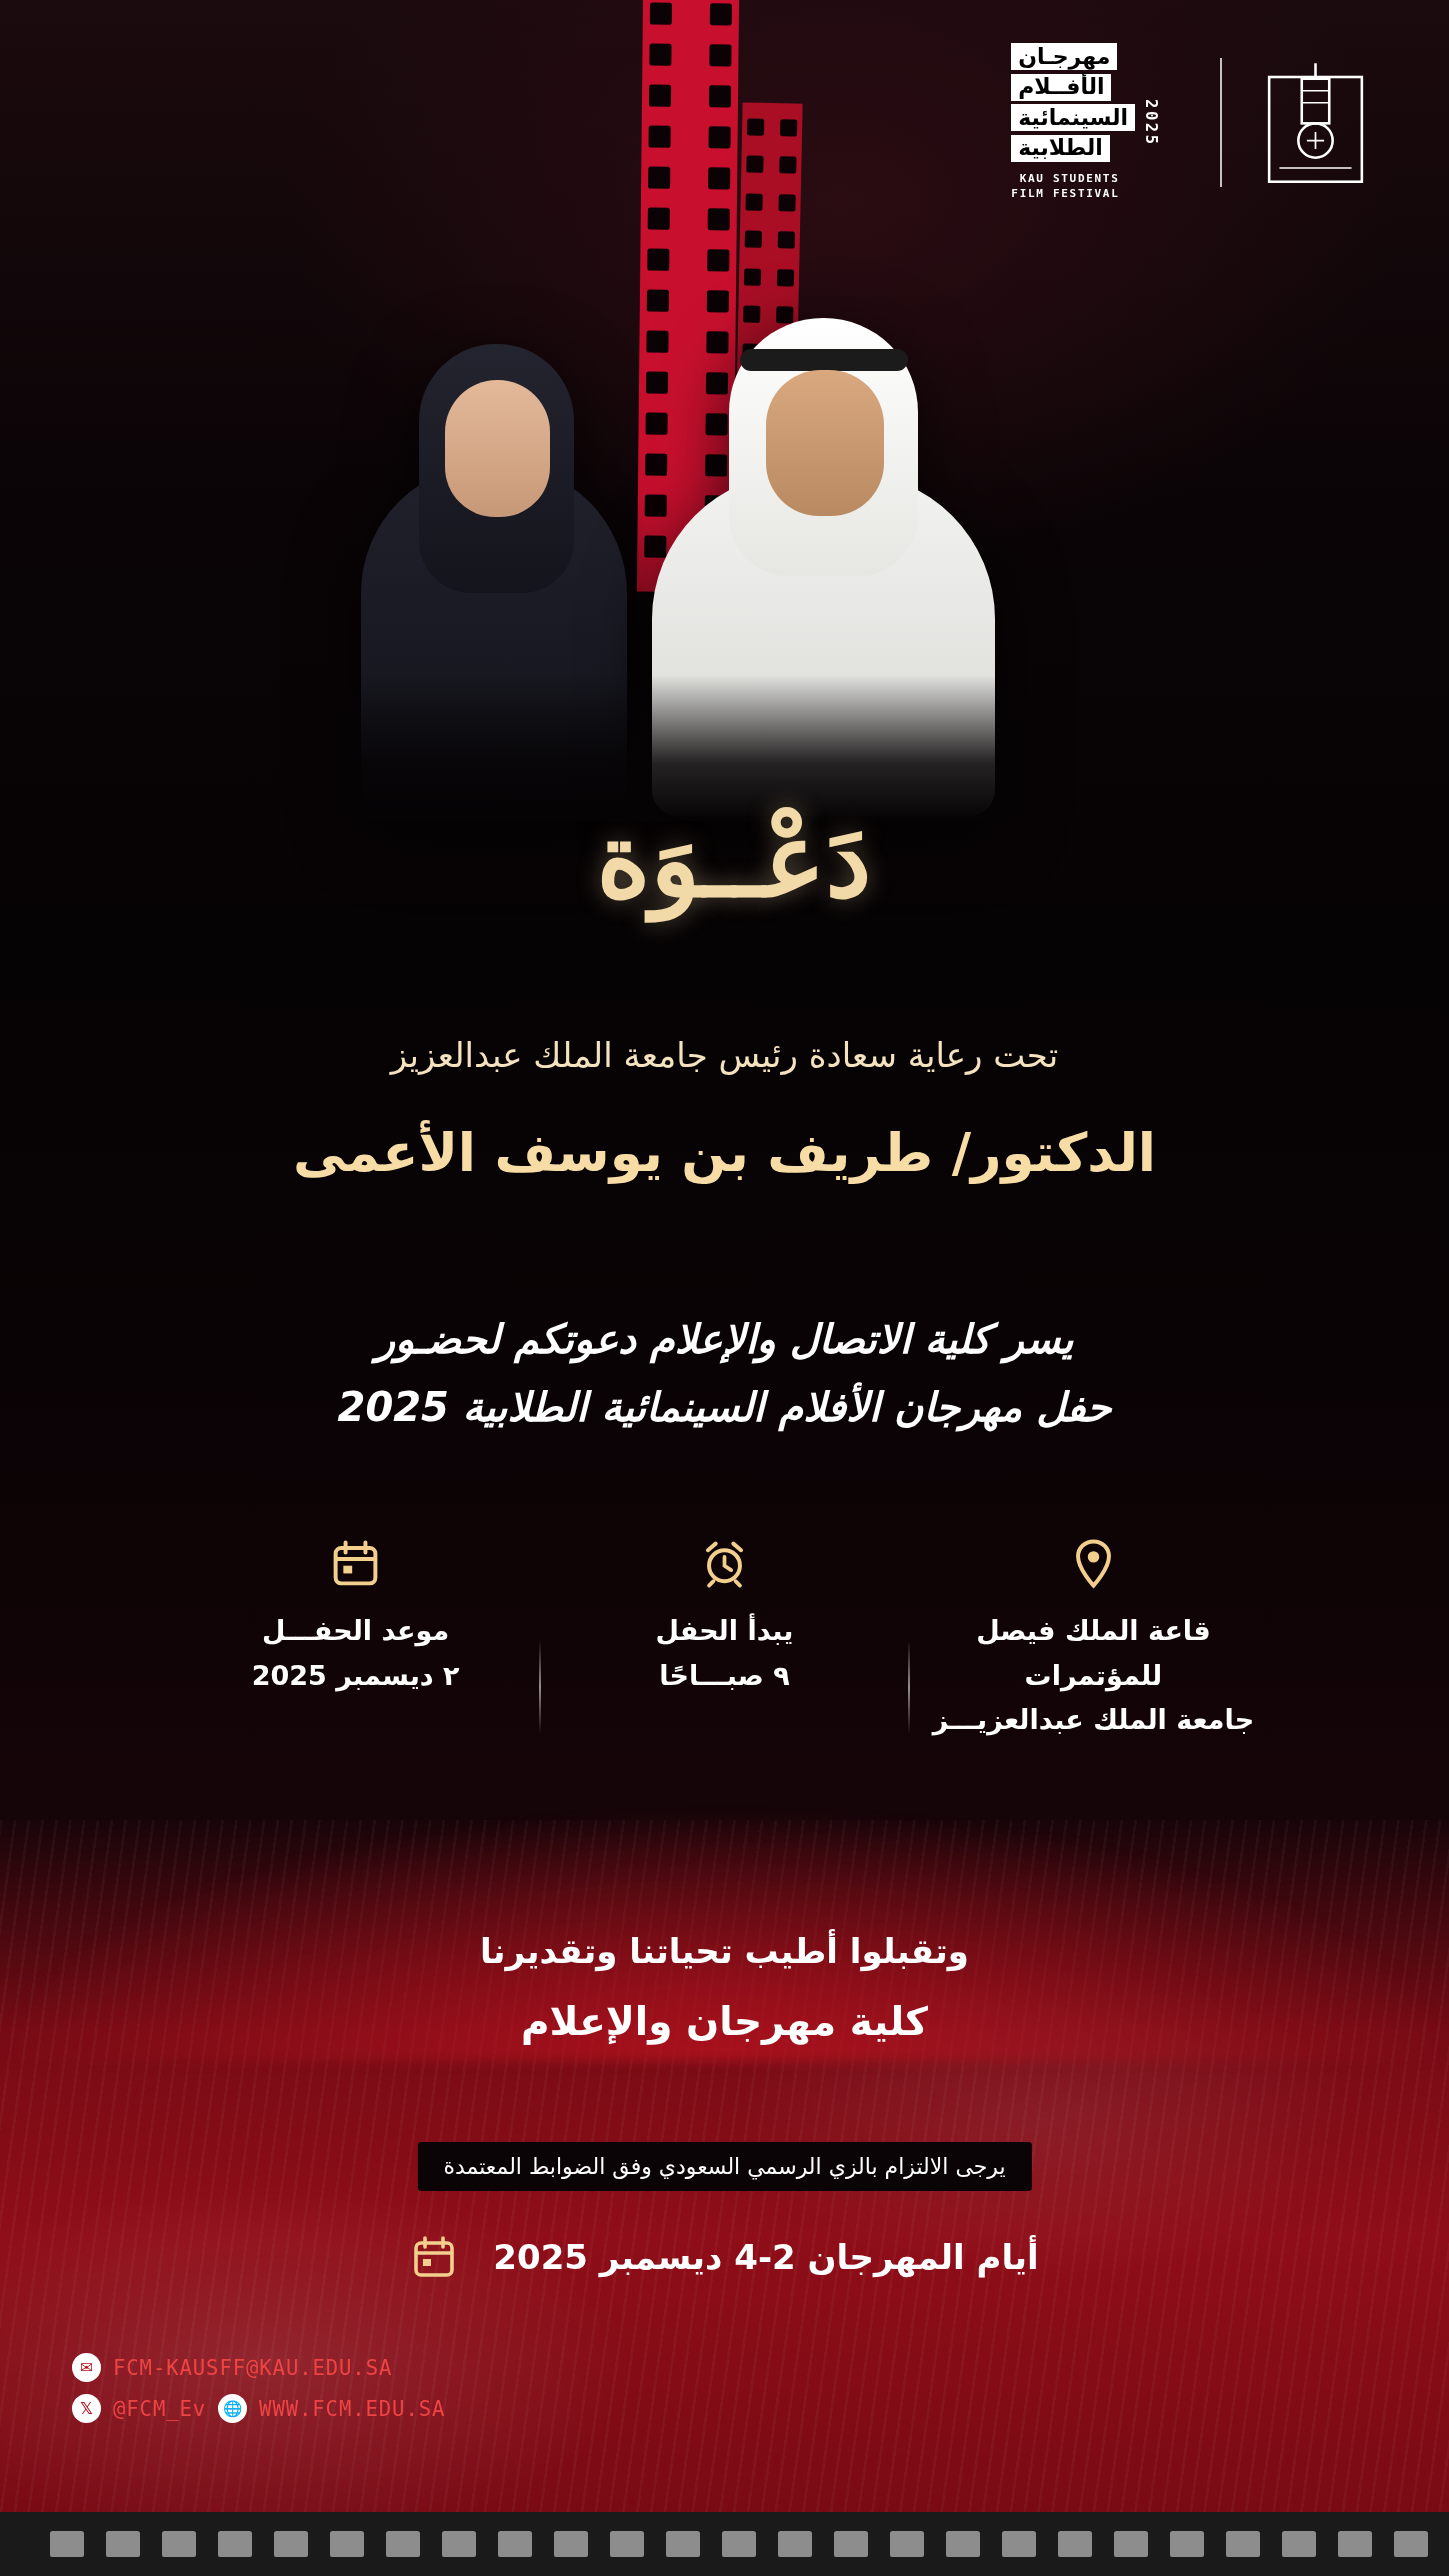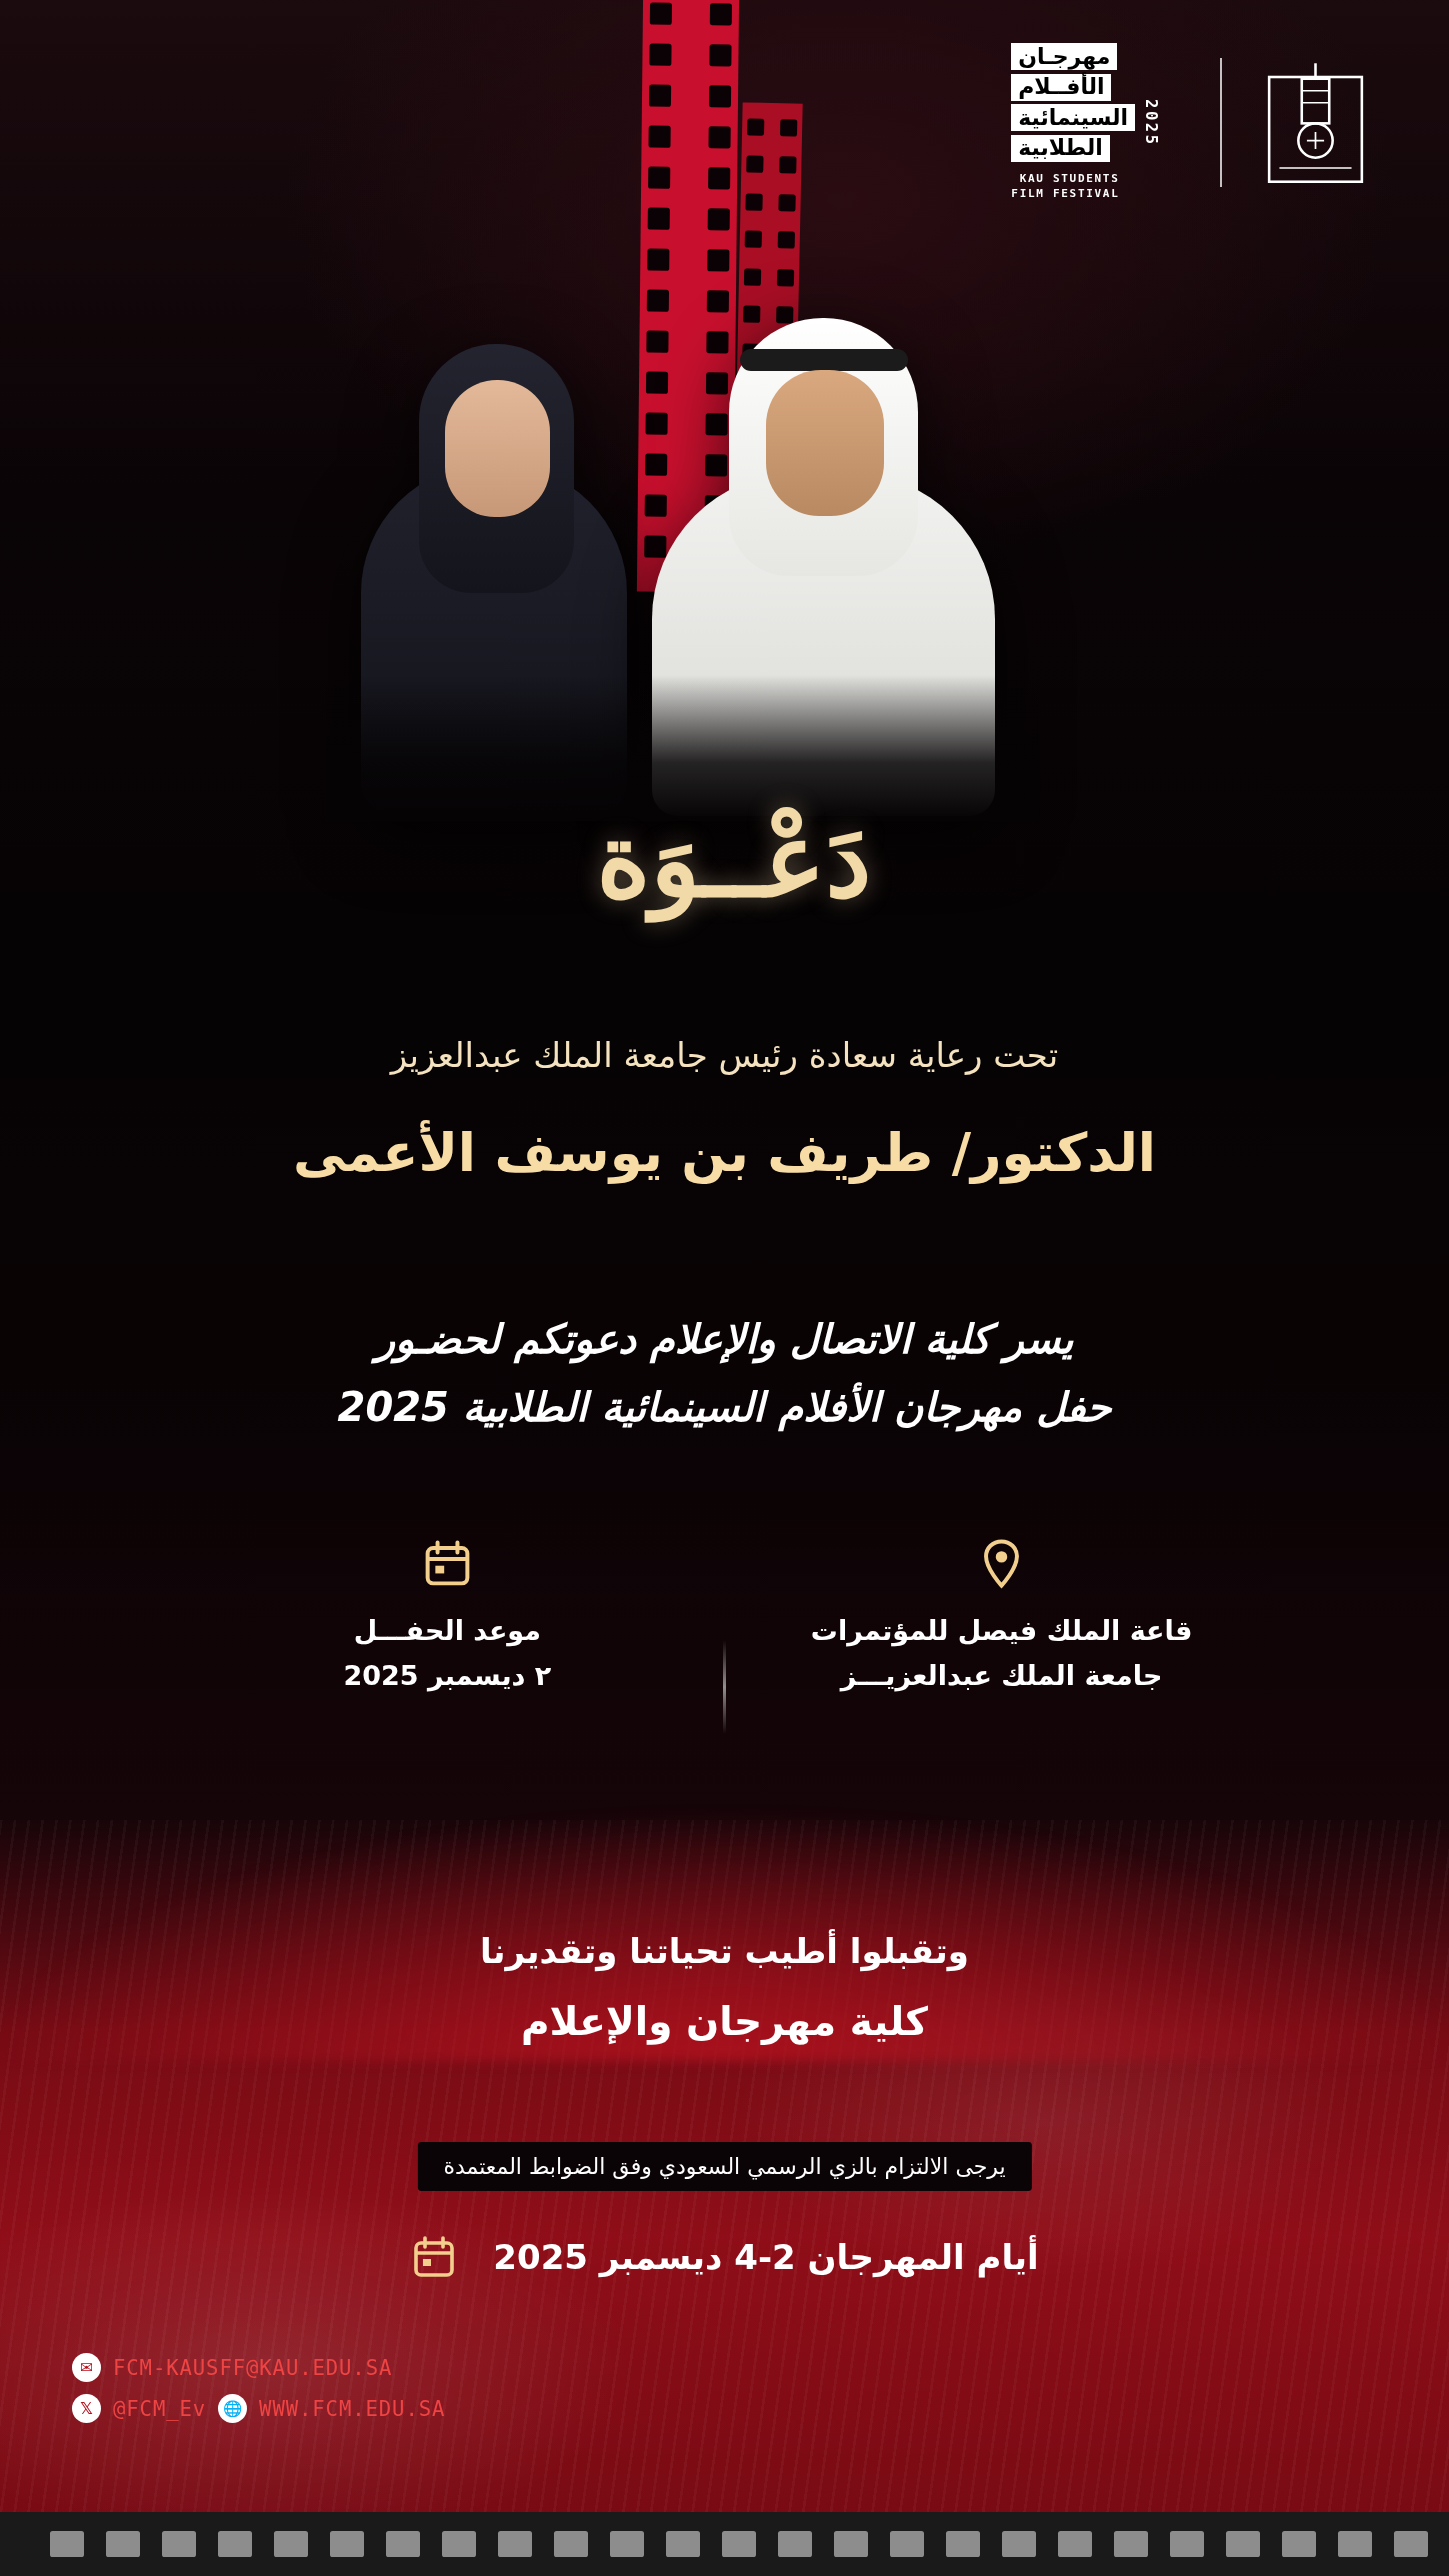--- a/index.html
+++ b/index.html
@@ -429,20 +429,34 @@
         </svg>
       </div>
       <div class="info-text">
         <span>قاعة الملك فيصل للمؤتمرات</span>
         <span class="l2">جامعة الملك عبدالعزيـــز</span>
       </div>
     </div>
 
     <div class="info-sep"></div>
 
+    <div class="info-col">
+      <div class="info-icon">
+        <svg viewBox="0 0 48 48" aria-hidden="true">
+          <circle cx="24" cy="26" r="14" fill="none" stroke="currentColor" stroke-width="3.6"></circle>
+          <path d="M24 18v8l6 4" fill="none" stroke="currentColor" stroke-width="3.4" stroke-linecap="round"></path>
+          <path d="M9 12l7-6M39 12l-7-6" fill="none" stroke="currentColor" stroke-width="3.6" stroke-linecap="round"></path>
+          <path d="M14 40l-4 4M34 40l4 4" fill="none" stroke="currentColor" stroke-width="3.4" stroke-linecap="round"></path>
+        </svg>
+      </div>
+      <div class="info-text">
+        <span>يبدأ الحفل</span>
+        <span class="l2">٩ صبـــاحًا</span>
+      </div>
+    </div>
 
     <div class="info-sep"></div>
 
     <div class="info-col">
       <div class="info-icon">
         <svg viewBox="0 0 48 48" aria-hidden="true">
           <rect x="6" y="10" width="36" height="32" rx="5" fill="none" stroke="currentColor" stroke-width="3.6"></rect>
           <path d="M6 20h36" stroke="currentColor" stroke-width="3.6"></path>
           <path d="M15 5v9M33 5v9" stroke="currentColor" stroke-width="3.6" stroke-linecap="round"></path>
           <rect x="13" y="26" width="8" height="7" fill="currentColor"></rect>

